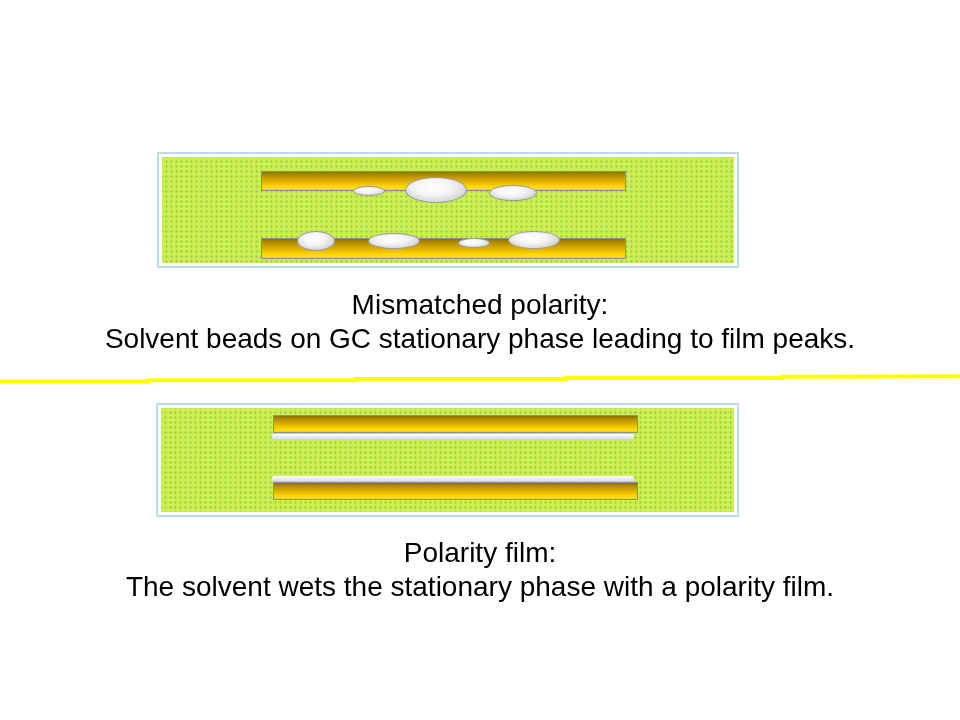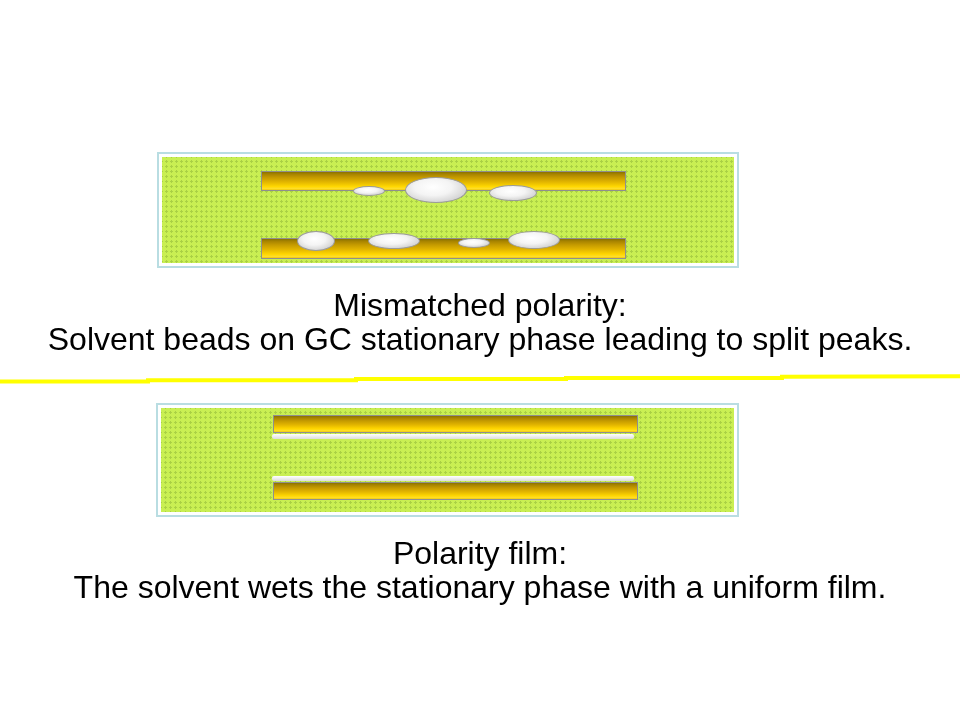--- a/index.html
+++ b/index.html
@@ -30,21 +30,21 @@
     border-radius:2px;
   }
   .bead{
     position:absolute;border-radius:50%;
     background:radial-gradient(ellipse at 45% 38%, #ffffff 0%, #f4f4f4 40%, #d8d8d8 70%, #b4b4b4 100%);
     border:1px solid #9b9b9b;
     box-sizing:border-box;
   }
   .caption{
     position:absolute;left:0;width:960px;text-align:center;
-    font-size:32px;line-height:34px;color:#000000;white-space:nowrap;
+    font-size:28px;line-height:34px;color:#000000;white-space:nowrap;
   }
   .divider-svg{position:absolute;left:0;top:0;width:960px;height:720px;pointer-events:none;}
 </style>
 </head>
 <body>
 
 <div class="stage">
 
   <div id="diagram-host">
       <div class="panel" style="left: 157px; top: 152px; width: 582px; height: 116px;"></div>
@@ -63,21 +63,21 @@
       <div class="film" style="left: 272px; top: 434px; width: 362px; height: 5px;"></div>
       <div class="film" style="left: 272px; top: 476px; width: 362px; height: 5px;"></div>
     </div>
 
   <svg class="divider-svg" viewBox="0 0 960 720" xmlns="http://www.w3.org/2000/svg">
     <polyline id="divider-polyline" fill="none" points="0,381.5 148,381.5 148,380.2 356,380.2 356,379 566,379 566,378 782,378 782,376.8 962,376.3" stroke="#ffff00" stroke-width="4"></polyline>
   </svg>
 
   <div class="caption" style="top:288px">
     <div>Mismatched polarity:</div>
-    <div>Solvent beads on GC stationary phase leading to split peaks.</div>
+    <div>Solvent beads on GC stationary phase leading to film peaks.</div>
   </div>
 
   <div class="caption" style="top:536px">
     <div>Polarity film:</div>
-    <div>The solvent wets the stationary phase with a uniform film.</div>
+    <div>The solvent wets the stationary phase with a polarity film.</div>
   </div>
 
 </div>
 
 </body></html>

